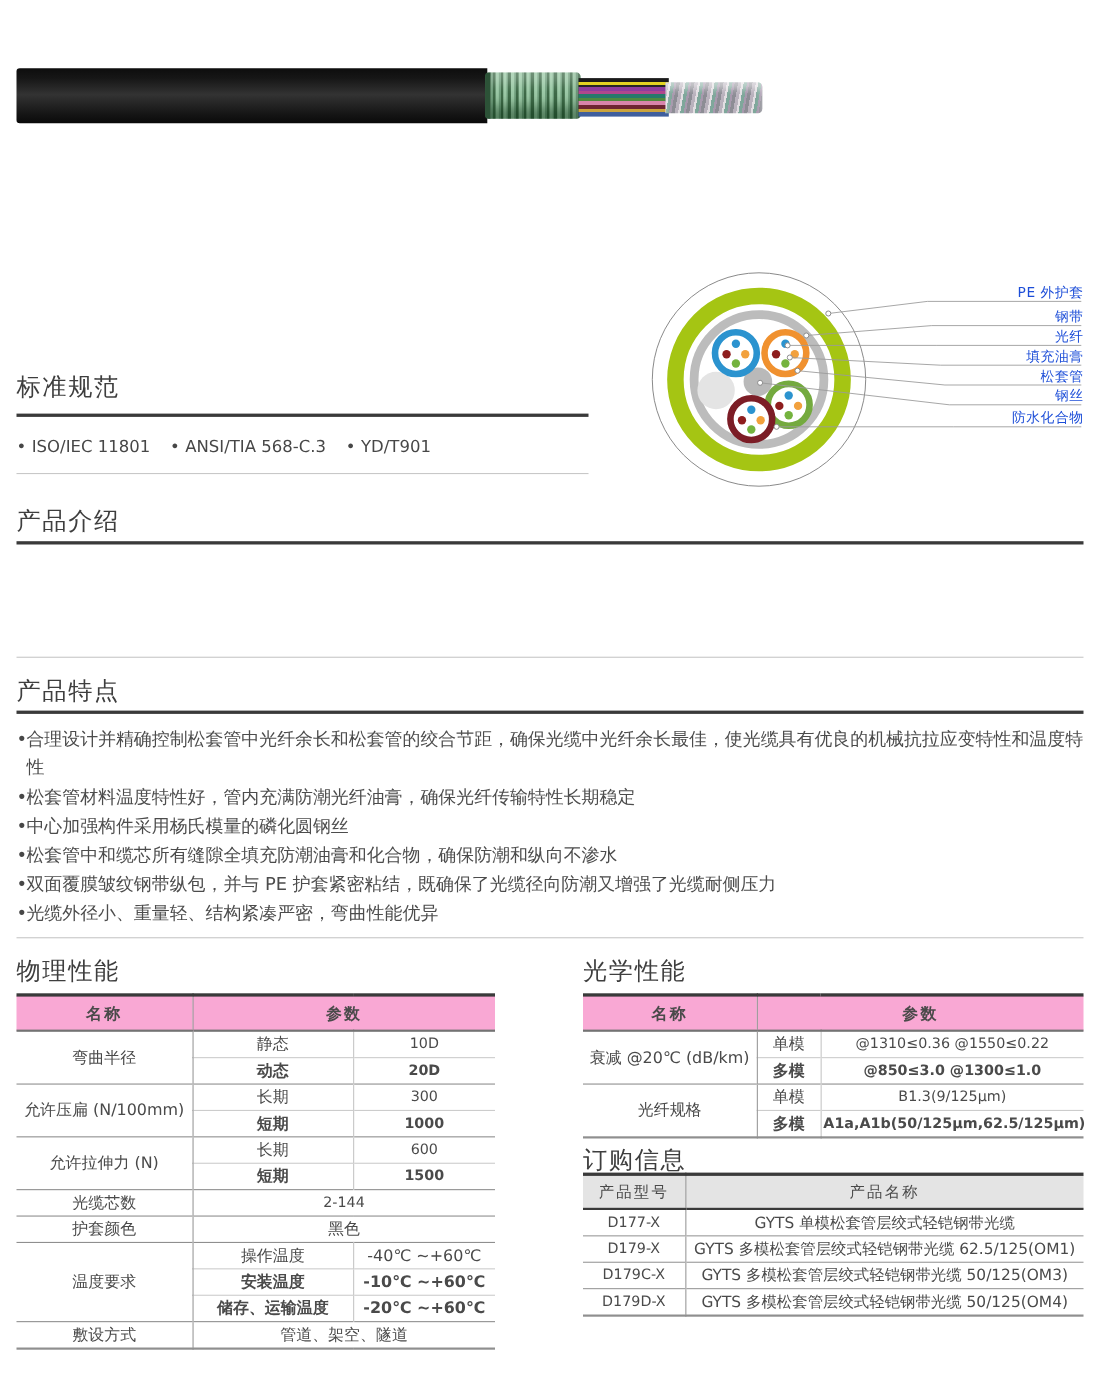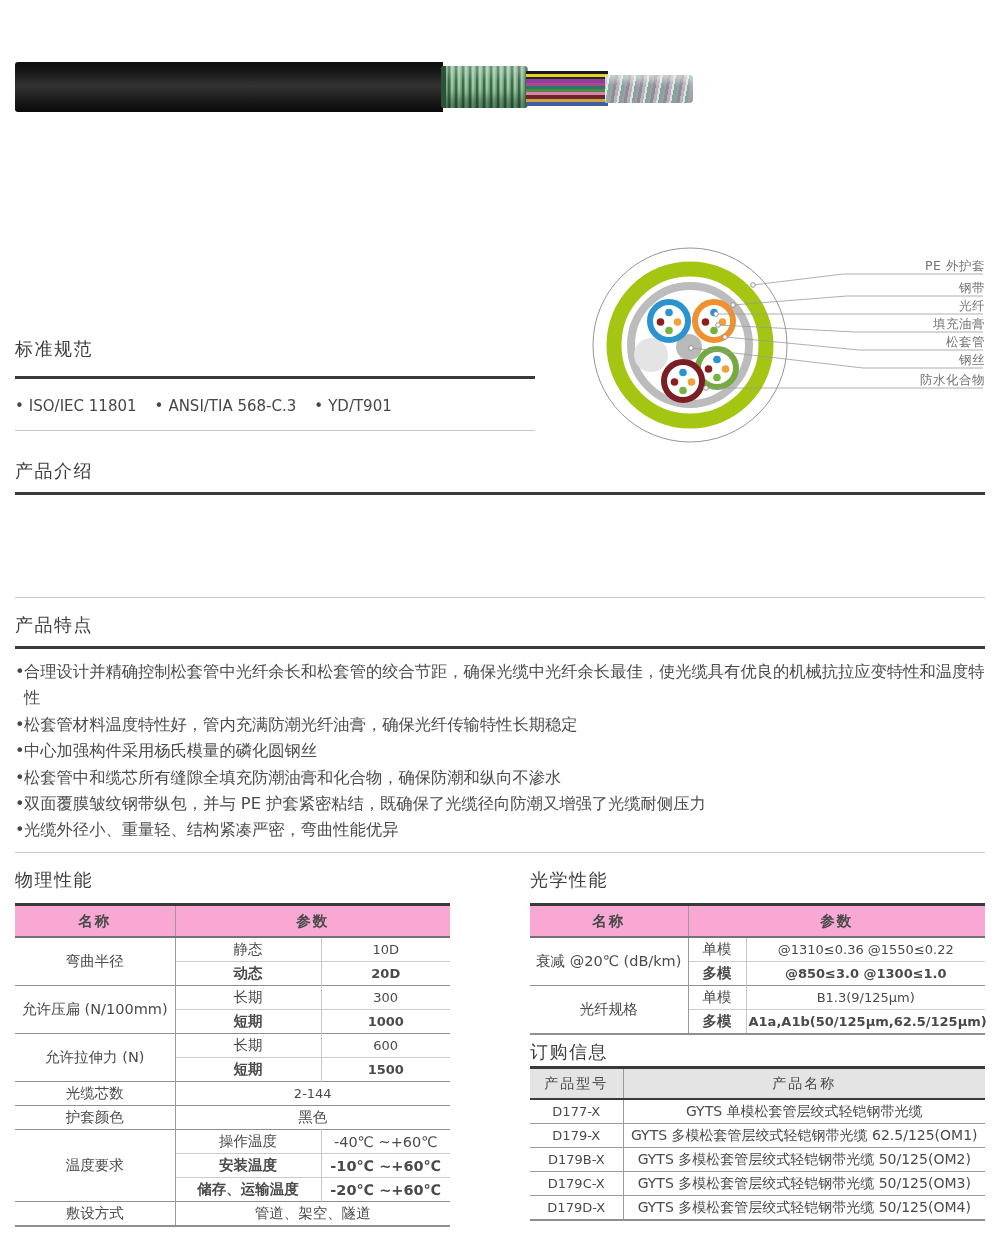--- a/index.html
+++ b/index.html
@@ -19,24 +19,24 @@
             #1a1a1a 0 9%,#e3d322 9% 18%,#262626 18% 24%,#8f3d9e 24% 33%,
             #b0478d 33% 42%,#27796b 42% 51%,#4f8a3d 51% 60%,#d884ab 60% 70%,
             #6e2531 70% 80%,#caa43e 80% 88%,#3f5f9e 88% 100%);}
   .strands{position:absolute;left:605px;top:75px;width:88px;height:28px;border-radius:0 4px 4px 0;
            background:repeating-linear-gradient(100deg,#b9b2bd 0 3px,#e2dee2 3px 5px,#7fa79b 5px 8px,#a799ad 8px 10px,#8d8d95 10px 13px);
            box-shadow:inset 0 6px 6px rgba(255,255,255,.5);}
 
   
   .diagram{position:absolute;left:585px;top:235px;width:400px;height:222px;}
   .diagram svg{position:absolute;left:0;top:0;}
-  .dlabel{position:absolute;right:0;font-size:12.5px;color:#737373;white-space:nowrap;letter-spacing:.5px;}
-
-  
-  .sec-title{position:absolute;left:15px;font-size:18px;letter-spacing:1.5px;color:#3e3e3e;}
+  .dlabel{position:absolute;right:0;font-size:12.5px;color:#1d4ed8;white-space:nowrap;letter-spacing:.5px;}
+
+  
+  .sec-title{position:absolute;left:15px;font-size:22px;letter-spacing:1.5px;color:#3e3e3e;}
   .rule-thick{position:absolute;left:15px;height:3px;background:#3a3a3a;}
   .rule-thin{position:absolute;left:15px;height:1px;background:#c8c8c8;}
 
   .std-list{position:absolute;left:15px;top:397px;display:flex;gap:18px;font-size:15px;color:#474747;}
   .std-item{white-space:nowrap;}
   .bullet{margin-right:5px;color:#474747;}
 
   .intro-text{position:absolute;left:15px;top:501px;width:970px;font-size:16.3px;line-height:25.5px;
               text-align:justify;color:#4c4c4c;}
 
@@ -289,24 +289,20 @@
     <tbody>
       <tr>
         <td class="cb1 lat">D177-X</td>
         <td>GYTS 单模松套管层绞式轻铠钢带光缆</td>
       </tr>
       <tr>
         <td class="cb1 lat">D179-X</td>
         <td>GYTS 多模松套管层绞式轻铠钢带光缆 62.5/125(OM1)</td>
       </tr>
       <tr>
-        <td class="cb1 lat">D179B-X</td>
-        <td>GYTS 多模松套管层绞式轻铠钢带光缆 50/125(OM2)</td>
-      </tr>
-      <tr>
         <td class="cb1 lat">D179C-X</td>
         <td>GYTS 多模松套管层绞式轻铠钢带光缆 50/125(OM3)</td>
       </tr>
       <tr>
         <td class="cb1 lat">D179D-X</td>
         <td>GYTS 多模松套管层绞式轻铠钢带光缆 50/125(OM4)</td>
       </tr>
     </tbody>
   </table>
 

